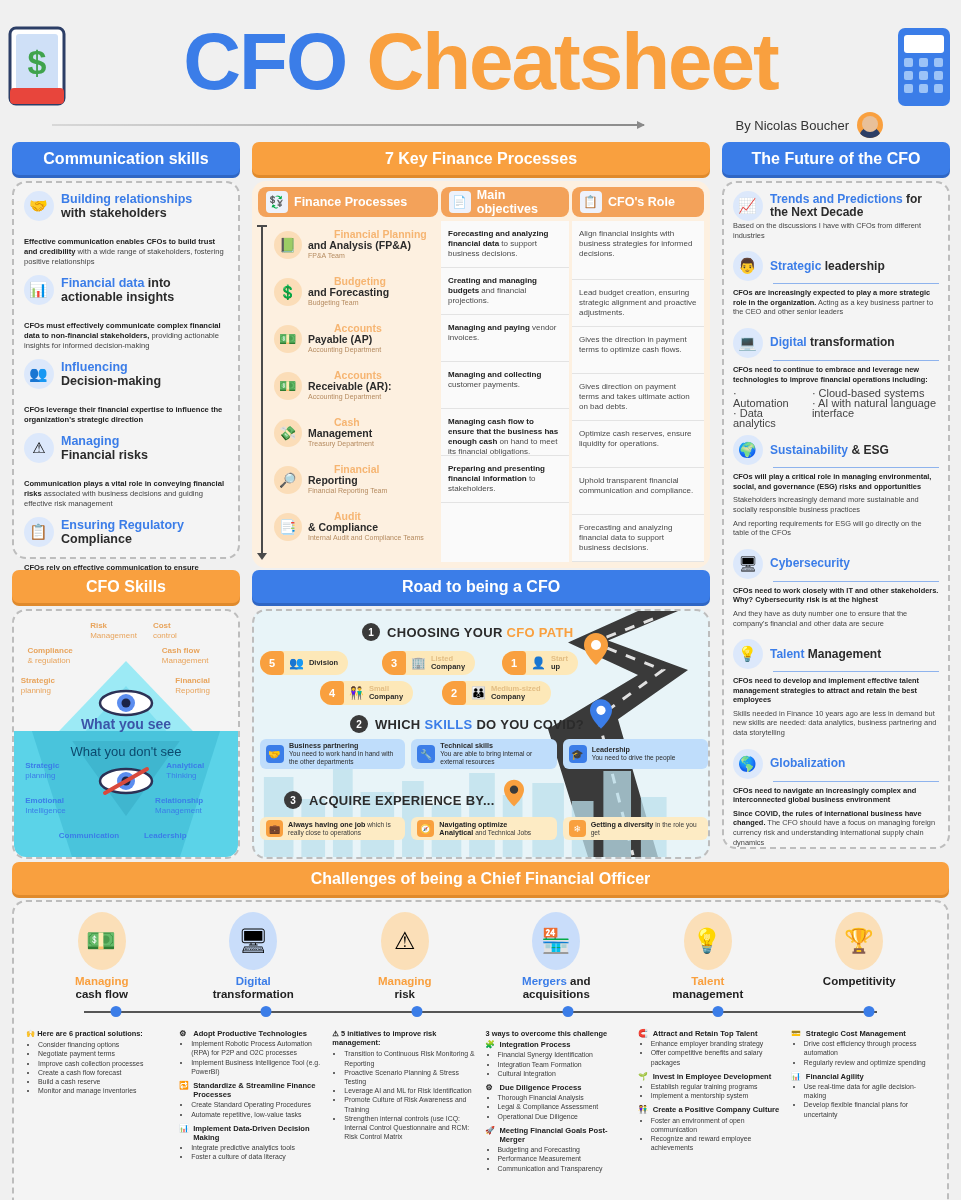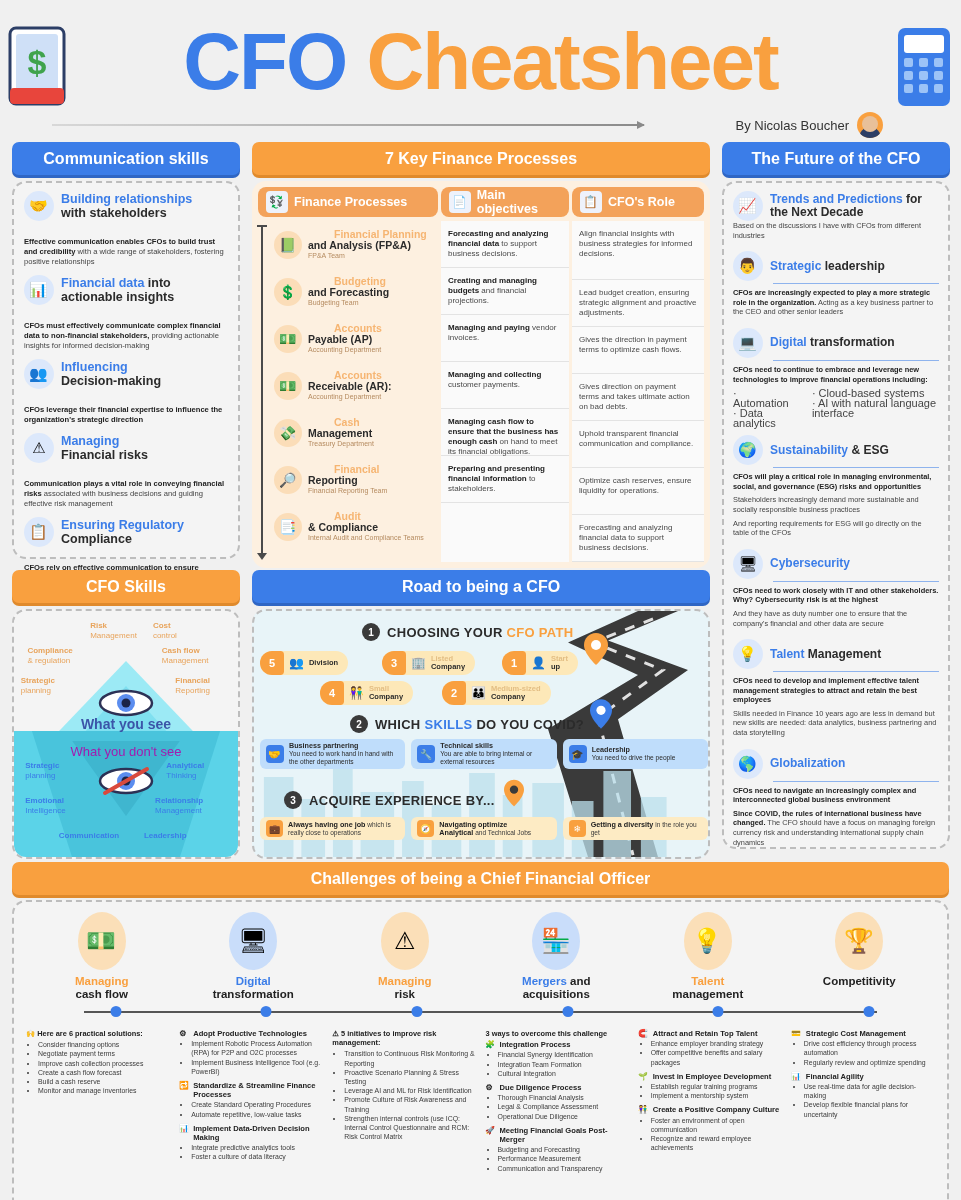--- a/index.html
+++ b/index.html
@@ -88,21 +88,21 @@
   .sky { position:absolute; inset:0 0 52% 0; background:#f4f4f4; }
   .sea { position:absolute; top:48%; left:0; right:0; bottom:0; background:#5BD3E8; }
   .berg-top { position:absolute; left:18%; top:20%; width:64%; height:30%; background:#9CEAF5; clip-path:polygon(50% 0,100% 100%,0 100%); }
   .berg-top2{ position:absolute; left:30%; top:30%; width:40%; height:20%; background:#7FE0F0; clip-path:polygon(50% 0,100% 100%,0 100%); }
   .berg-bot { position:absolute; left:8%; top:48%; width:84%; height:52%; background:#49C4DC; clip-path:polygon(0 0,100% 0,78% 100%,22% 100%); }
   .berg-bot2{ position:absolute; left:26%; top:52%; width:48%; height:30%; background:#3FB6CF; clip-path:polygon(50% 100%,0 0,100% 0); }
   .lbl { position:absolute; font-size:8px; font-weight:bold; line-height:9.5px; }
   .lbl .l1{ display:block; } .lbl .l2{ display:block; font-weight:normal; }
   .lbl.o { color:#E8A45C; } .lbl.b { color:#3B7DE8; }
   .wys { position:absolute; left:0; right:0; top:42%; text-align:center; font-size:14px; font-weight:bold; color:#3B55A8; }
-  .wyds{ position:absolute; left:0; right:0; top:53%; text-align:center; font-size:13px; color:#a21caf; }
+  .wyds{ position:absolute; left:0; right:0; top:53%; text-align:center; font-size:13px; color:#0c4a6e; }
   .eye { position:absolute; left:50%; transform:translateX(-50%); }
 
   
   .road-box { position:relative; height:250px; border-radius:14px; overflow:hidden; background:#E8F4F8; border:2px dashed #bdbdbd;}
   .road { position:absolute; right:-10px; top:0; width:230px; height:100%; }
   .step { display:flex; align-items:center; gap:7px; }
   .step-num { width:18px;height:18px;border-radius:50%;background:#3a3a3a;color:#fff;font-size:10px;font-weight:bold;display:flex;align-items:center;justify-content:center;flex:0 0 18px;}
   .step-txt{ font-size:13px; font-weight:bold; color:#2b2b2b; letter-spacing:.3px;}
   .step-txt .hi-o{ color:#F9A03F;} .step-txt .hi-b{ color:#3B7DE8;}
   .pill { display:inline-flex; align-items:center; gap:5px; background:#FDE8B8; border-radius:13px; height:24px; padding-right:10px; }
@@ -325,22 +325,22 @@
  <div class="cell" style="height:47px"><b>Managing and paying</b> vendor invoices.</div>
  <div class="cell" style="height:47px"><b>Managing and collecting</b> customer payments.</div>
  <div class="cell" style="height:47px"><b>Managing cash flow to ensure that the business has enough cash</b> on hand to meet its financial obligations.</div>
  <div class="cell" style="height:47px"><b>Preparing and presenting financial information</b> to stakeholders.</div>
             </div>
           <div class="role-col" id="role-col">
  <div class="cell" style="height:59px">Align financial insights with business strategies for informed decisions.</div>
  <div class="cell" style="height:47px">Lead budget creation, ensuring strategic alignment and proactive adjustments.</div>
  <div class="cell" style="height:47px">Gives the direction in payment terms to optimize cash flows.</div>
  <div class="cell" style="height:47px">Gives direction on payment terms and takes ultimate action on bad debts.</div>
+ <div class="cell" style="height:47px">Optimize cash reserves, ensure liquidity for operations.</div>
  <div class="cell" style="height:47px">Uphold transparent financial communication and compliance.</div>
- <div class="cell" style="height:47px">Optimize cash reserves, ensure liquidity for operations.</div>
  <div class="cell" style="height:47px">Forecasting and analyzing financial data to support business decisions.</div>
             </div>
         </div>
       </div>
     </div>
 
     <div class="col-right">
       <div class="badge blue badge-lg">The Future of the CFO</div>
       <div class="dashed-box" style="height:668px; padding:3px 0;" id="fut-list">
  <div class="fut-item">

